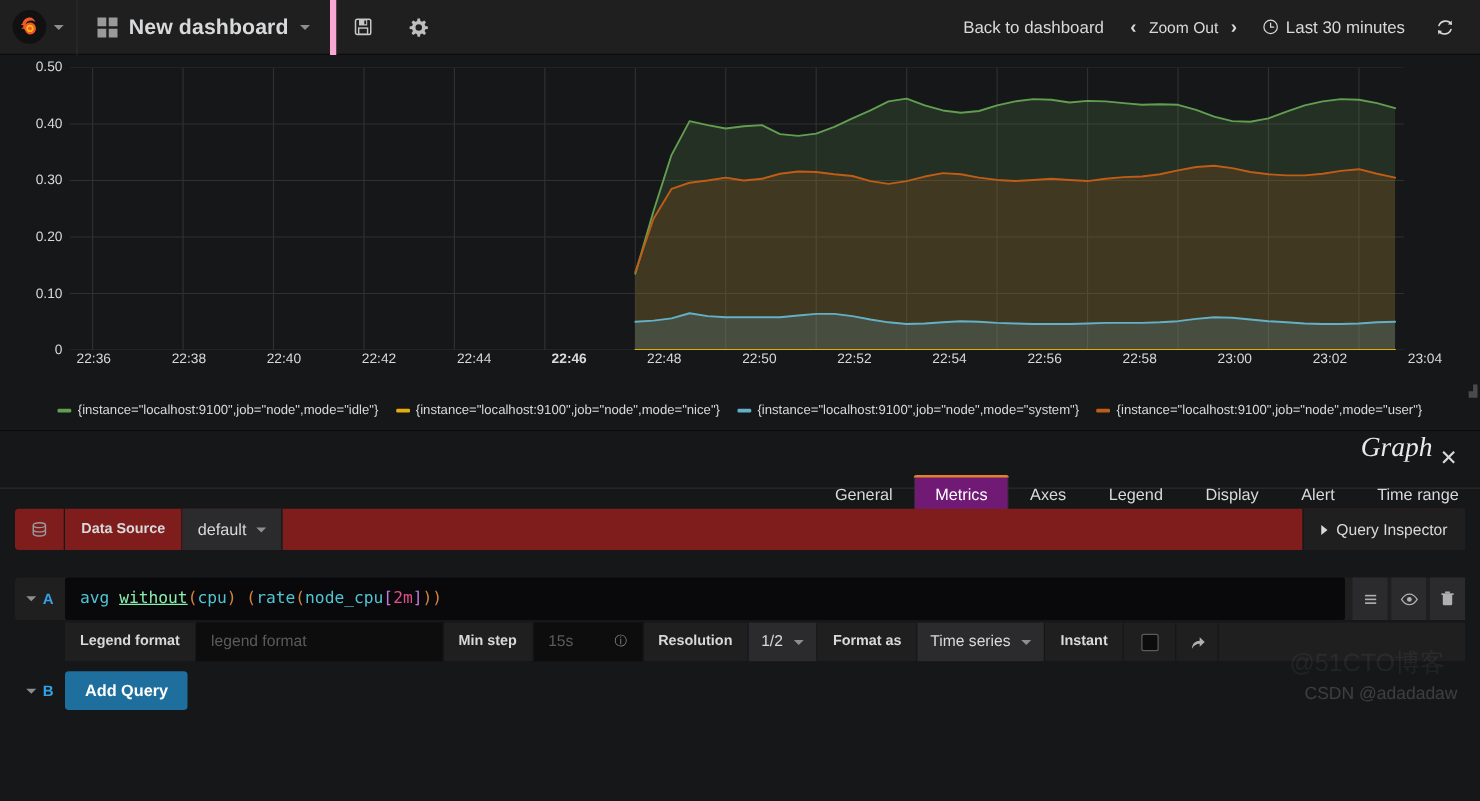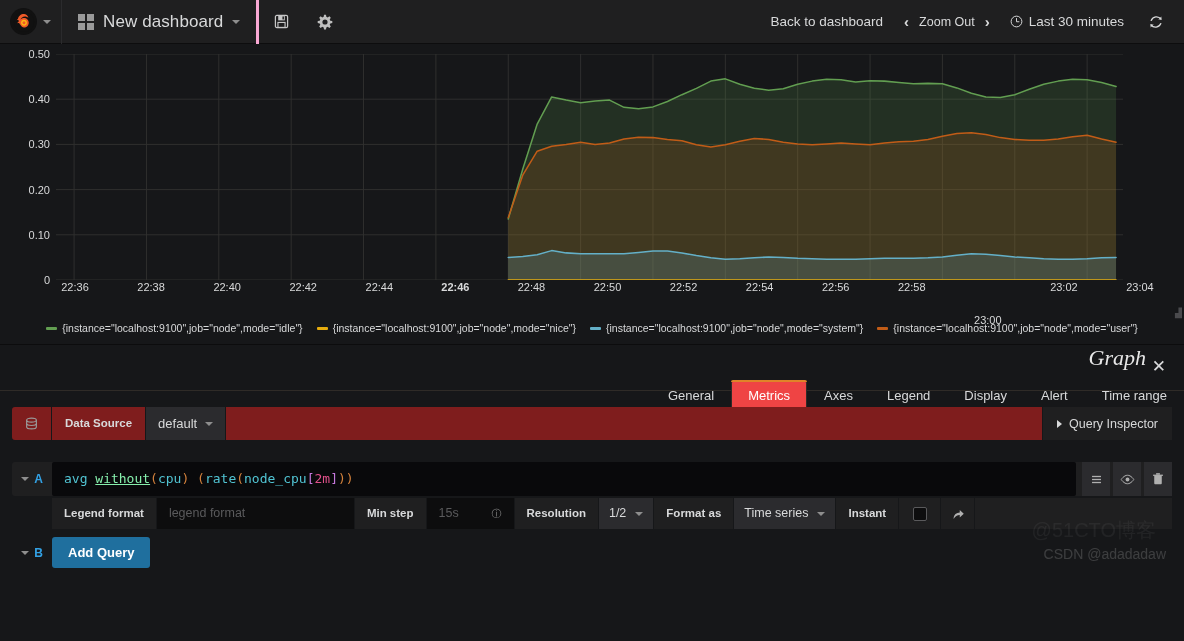--- a/index.html
+++ b/index.html
@@ -33,21 +33,22 @@
   .grafana-logo svg { display:block; }
   .caret-sm {
     width: 0; height: 0;
     border-left: 4px solid transparent;
     border-right: 4px solid transparent;
     border-top: 4px solid #8e8e8e;
   }
   .nav-dash {
     display: flex; align-items: center; gap: 9px;
     padding: 0 16px; height: 44px;
-    border-right: 3px solid #f9a8d4;
+    border-right: 5px solid #f9a8d4;
+    font-weight: bold;
   }
   .grid-icon {
     display: grid; grid-template-columns: 7px 7px; grid-template-rows: 7px 7px;
     gap: 2px;
   }
   .grid-icon i { background: #9a9a9a; display:block; width:100%; height:100%; }
   .nav-dash-title {
     color: #d8d9da; font-size: 17px; letter-spacing: .1px;
   }
   .nav-icon-btn {
@@ -135,21 +136,21 @@
   }
   .tab {
     font-size: 13px; color: #d8d9da;
     padding: 7px 16px 10px 16px;
     margin-bottom: -1px;
     border: 1px solid transparent;
     border-radius: 3px 3px 0 0;
     position: relative;
   }
   .tab.active {
-    background: #ef4444;
+    background: #701a75;
     border-color: #2f2b27;
     border-bottom-color: #161719;
     color: #fff;
   }
   .tab.active::before {
     content:""; position:absolute; left:-1px; right:-1px; top:-1px; height:2px;
     background:#e08328;
     border-radius: 3px 3px 0 0;
   }
   .editor-close {
@@ -416,21 +417,21 @@
         <div class="xtick" style="left: 15.2542%;">22:40</div>
         <div class="xtick" style="left: 22.0339%;">22:42</div>
         <div class="xtick" style="left: 28.8136%;">22:44</div>
         <div class="xtick" style="left: 35.5932%; font-weight: bold;">22:46</div>
         <div class="xtick" style="left: 42.3729%;">22:48</div>
         <div class="xtick" style="left: 49.1525%;">22:50</div>
         <div class="xtick" style="left: 55.9322%;">22:52</div>
         <div class="xtick" style="left: 62.7119%;">22:54</div>
         <div class="xtick" style="left: 69.4915%;">22:56</div>
         <div class="xtick" style="left: 76.2712%;">22:58</div>
-        <div class="xtick" style="left: 83.0508%; margin-top: 33px;">23:00</div>
+        <div class="xtick" style="left: 83.0508%;">23:00</div>
         <div class="xtick" style="left: 89.8305%;">23:02</div>
         <div class="xtick" style="left: 96.6102%;">23:04</div>
       </div>
   </div>
   <div class="legend-row" id="legend-row">
       <div class="legend-item">
         <span class="legend-swatch" style="background: rgb(98, 158, 81);"></span>
         <span class="legend-label">{instance="localhost:9100",job="node",mode="idle"}</span>
       </div>
       <div class="legend-item">

